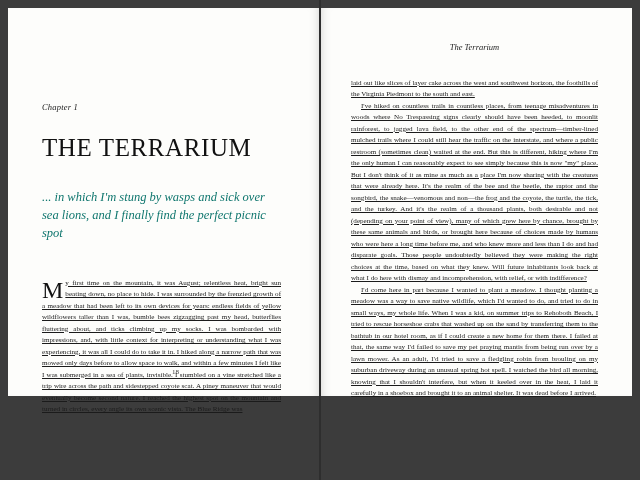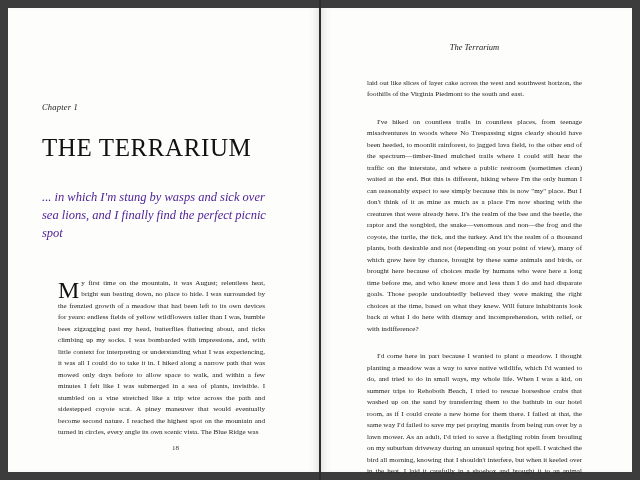--- a/index.html
+++ b/index.html
@@ -16,21 +16,21 @@
   .spread {
     position: relative;
     width: 640px;
     height: 480px;
     background: #3c3c3c;
     display: flex;
   }
   .page {
     position: relative;
     background: #fdfdfb;
-    height: 464px;
+    height: 388px;
     margin-top: 8px;
     box-sizing: border-box;
   }
   .page-left {
     width: 311px;
     margin-left: 8px;
     padding: 34px 38px 20px 34px;
     box-shadow: inset -8px 0 12px -10px rgba(0,0,0,0.25);
   }
   .gutter {
@@ -55,33 +55,34 @@
     font-size: 25px;
     letter-spacing: 0.6px;
     color: #111;
     margin: 22px 0 0 0;
     font-weight: normal;
     line-height: 1.1;
   }
   .chapter-subtitle {
     font-size: 12.5px;
     font-style: italic;
-    color: #4c1d95;
+    color: #0f766e;
     margin: 26px 0 0 0;
     line-height: 1.45;
     font-weight: normal;
   }
 
   .body-text {
     font-size: 7.1px;
     line-height: 1.62;
     text-align: justify;
     color: #1b1b1b;
-    margin: 16px;
+    margin: 0;
     hyphens: auto;
+    text-decoration: underline;
   }
   .opening-para {
     margin-top: 36px;
     position: relative;
   }
   .opening-para .dropcap {
     float: left;
     font-size: 24px;
     line-height: 0.84;
     padding: 2px 2px 0 0;

